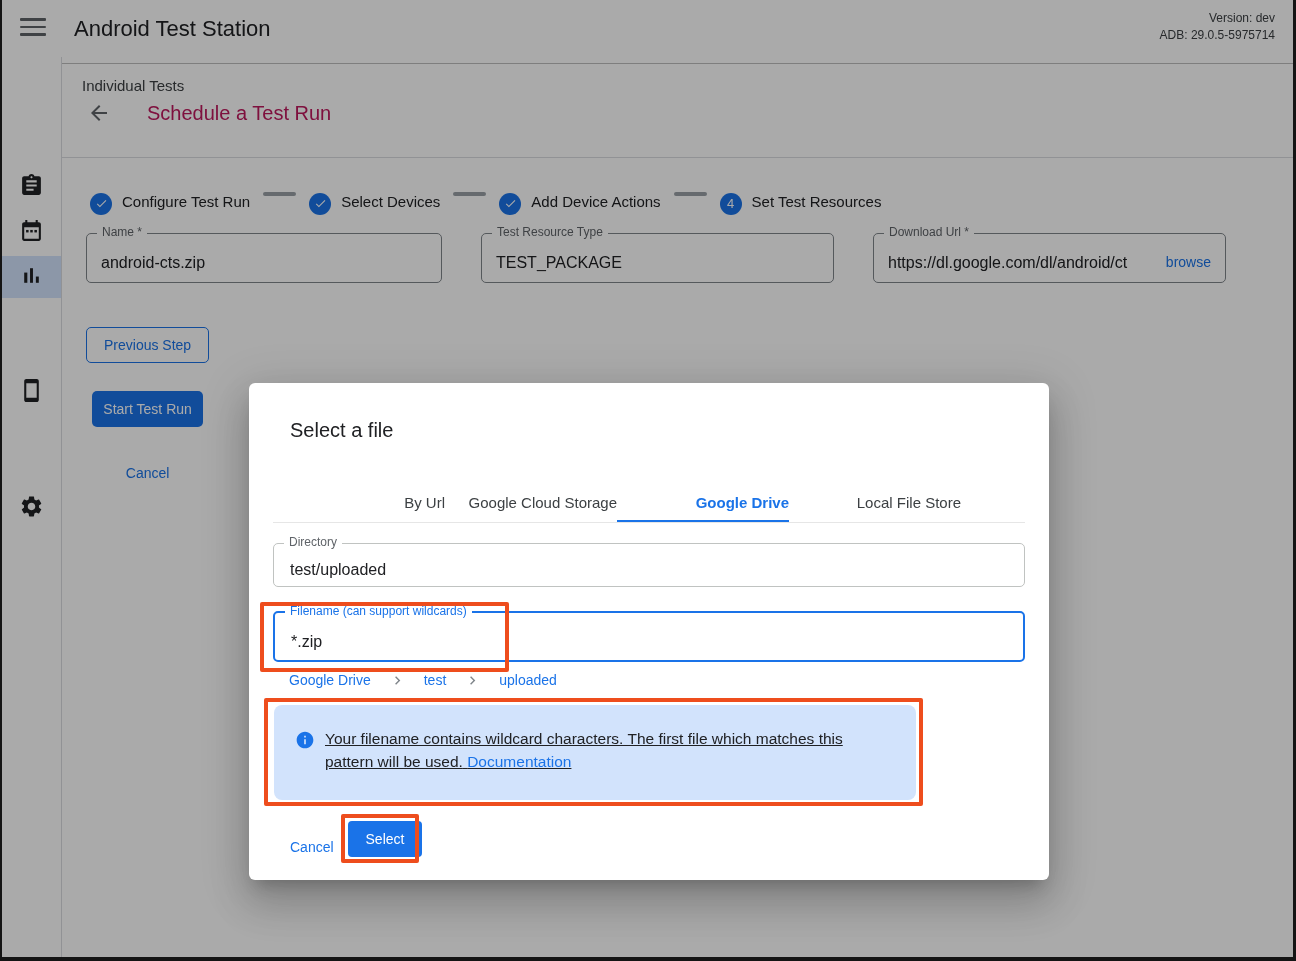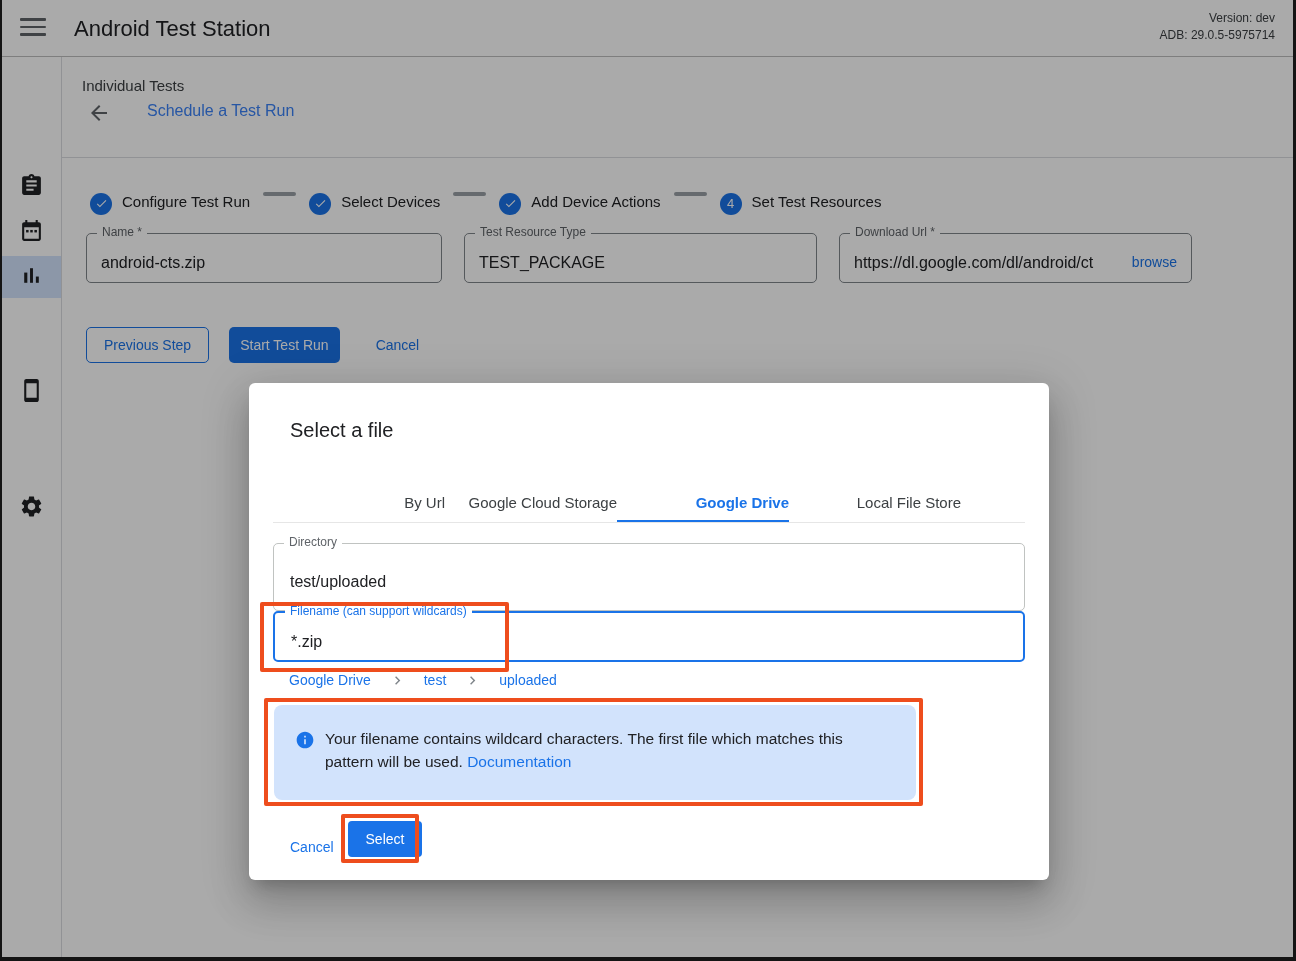--- a/index.html
+++ b/index.html
@@ -1,88 +1,88 @@
 <!DOCTYPE html>
 <html><head>
 <meta charset="utf-8">
 <style>
   html,body{margin:0;padding:0;background:#3a3a3a;}
   *{font-family:"Liberation Sans", sans-serif;}
   .screen{position:relative;width:1296px;height:961px;background:#fff;overflow:hidden;
     box-sizing:border-box;border-left:2px solid #141414;border-right:3px solid #141414;border-bottom:4px solid #141414;}
 
   
-  .topbar{position:absolute;top:0;left:0;right:0;height:57px;background:#fff;border-bottom:1px solid #bdbdbd;box-sizing:border-box;z-index:1;padding-left:20px;}
+  .topbar{position:absolute;top:0;left:0;right:0;height:64px;background:#fff;border-bottom:1px solid #bdbdbd;box-sizing:border-box;z-index:1;padding-left:20px;}
   .hamburger{position:absolute;left:18px;top:18px;width:26px;height:20px;cursor:pointer;}
   .hamburger span{display:block;height:2.5px;background:#5f6368;margin-bottom:5px;border-radius:1px;}
   .app-title{position:absolute;left:72px;top:0;line-height:57px;font-size:22px;color:#202124;}
   .version-block{position:absolute;right:18px;top:10px;text-align:right;font-size:12px;line-height:17px;color:#3c4043;margin-left:34px;}
 
   
   .sidebar{position:absolute;top:57px;left:0;bottom:0;width:60px;background:#fff;border-right:1px solid #dadce0;box-sizing:border-box;z-index:1;}
   .nav-item{position:absolute;left:0;width:59px;height:26px;display:flex;align-items:center;justify-content:center;cursor:pointer;}
   .nav-item.active{height:42px;background:#d2e3fc;}
   .nav-item svg{fill:#202124;}
 
   
   .main{position:absolute;top:57px;left:60px;right:0;bottom:0;background:#fff;}
   .section-label{position:absolute;left:20px;top:20px;font-size:15px;color:#3c4043;}
   .back-arrow{position:absolute;left:25px;top:44px;width:24px;height:24px;cursor:pointer;}
-  .page-title{position:absolute;left:85px;top:45px;font-size:16px;color:#3b82f6;}
+  .page-title{position:absolute;left:85px;top:45px;font-size:20px;color:#be185d;}
   .header-divider{position:absolute;left:0;right:0;top:100px;height:1px;background:#dadce0;}
 
   
   .stepper{position:absolute;left:28px;top:125px;height:24px;display:flex;align-items:center;}
   .step{display:flex;align-items:flex-start;cursor:pointer;margin-top:19px;}
   .step-circle{width:22px;height:22px;border-radius:50%;background:#1a73e8;color:#fff;display:flex;align-items:center;justify-content:center;margin-right:10px;font-size:13px;flex:none;}
   .step-label{font-size:15px;color:#202124;white-space:nowrap;}
   .connector{width:33px;height:4px;border-radius:2px;background:#9aa0a6;margin:0 13px;flex:none;}
 
   
-  .fields-row{position:absolute;left:24px;top:176px;display:flex;gap:22px;}
+  .fields-row{position:absolute;left:24px;top:176px;display:flex;gap:39px;}
   .mfield{position:relative;height:50px;border:1px solid #80868b;border-radius:5px;box-sizing:border-box;background:transparent;}
   .mfield > label{position:absolute;top:-9px;left:10px;background:#fff;padding:0 5px;font-size:12px;color:#5f6368;white-space:nowrap;}
   .mfield input{border:0;outline:0;background:transparent;width:100%;height:100%;padding:10px 14px 0;font-size:16px;color:#202124;box-sizing:border-box;}
   .mfield.url{display:flex;align-items:center;}
   .mfield.url input{flex:1;min-width:0;padding-right:4px;}
   .browse-link{flex:none;margin-right:14px;padding-top:8px;font-size:14px;color:#1a73e8;cursor:pointer;}
 
   
-  .run-actions{position:absolute;left:24px;top:270px;display:flex;align-items:center;gap:20px;}
+  .run-actions{position:absolute;left:24px;top:270px;display:flex;align-items:center;gap:28px;flex-direction:column;}
   .btn{height:36px;border-radius:5px;font-size:14px;cursor:pointer;}
   .btn-outline{padding:0 17px;border:1px solid #1a73e8;background:transparent;color:#1a73e8;}
   .btn-filled{padding:0 11px;border:0;background:#1a73e8;color:#fff;text-align:center;}
   .btn-text{border:0;background:none;color:#1a73e8;padding:0 16px;height:36px;font-size:14px;cursor:pointer;}
 
   
   .backdrop{position:absolute;inset:0;background:rgba(0,0,0,0.335);z-index:10;}
   .dialog{position:absolute;left:247px;top:383px;width:800px;height:497px;background:#fff;border-radius:6px;z-index:20;
     box-shadow:0 11px 15px -7px rgba(0,0,0,.2),0 24px 38px 3px rgba(0,0,0,.14),0 9px 46px 8px rgba(0,0,0,.12);}
   .dialog-title{position:absolute;left:41px;top:36px;font-size:20px;font-weight:400;color:#202124;margin:0;}
   .tabs{position:absolute;left:24px;top:100px;display:flex;}
   .tab{width:172px;height:40px;line-height:40px;text-align:right;font-size:15px;color:#3c4043;cursor:pointer;box-sizing:border-box;}
   .tab.active{color:#1a73e8;font-weight:700;border-bottom:3px solid #1a73e8;}
   .tabs-divider{position:absolute;left:24px;top:139px;width:752px;height:1px;background:#e6e6e6;}
 
   .dfield{position:absolute;left:24px;width:752px;box-sizing:border-box;border-radius:5px;background:#fff;}
   .dfield > label{position:absolute;top:-9px;left:10px;background:#fff;padding:0 5px;font-size:12px;white-space:nowrap;}
   .dfield input{border:0;outline:0;background:transparent;width:100%;height:100%;padding:10px 16px 0;font-size:16px;color:#202124;box-sizing:border-box;}
-  .field-directory{top:160px;height:68px;border:1px solid #c0c3c1;}
+  .field-directory{top:160px;height:44px;border:1px solid #c0c3c1;}
   .field-directory > label{color:#5f6368;}
   .field-filename{top:228px;height:51px;border:2px solid #1a73e8;}
   .field-filename > label{color:#1a73e8;}
 
   .crumbs{position:absolute;left:40px;top:287px;height:20px;display:flex;align-items:center;font-size:14px;color:#1a73e8;}
   .crumb{cursor:pointer;}
   .crumb-sep{margin:0 18px;display:flex;align-items:center;}
   .crumb-sep svg{fill:#80868b;}
 
   .alert{position:absolute;left:25px;top:322px;width:642px;height:95px;background:#d2e3fc;border-radius:8px;}
   .alert-icon{position:absolute;left:21px;top:25px;width:20px;height:20px;}
-  .alert-text{position:absolute;left:51px;top:22px;width:566px;font-size:15.5px;line-height:23px;color:#202124;}
+  .alert-text{position:absolute;left:51px;top:22px;width:566px;font-size:15.5px;line-height:23px;color:#202124;text-decoration:underline;}
   .alert-text .link{color:#1a73e8;cursor:pointer;}
 
   .dialog-cancel{position:absolute;left:25px;top:446px;}
   .dialog-select{position:absolute;left:99px;top:438px;width:74px;height:36px;border:0;border-radius:4px;background:#1a73e8;color:#fff;font-size:14px;cursor:pointer;}
 
   
   .annot{position:absolute;border:4px solid #ee4d1d;box-sizing:border-box;z-index:40;border-radius:2px;pointer-events:none;}
   .annot-filename{left:11px;top:219px;width:249px;height:70px;}
   .annot-alert{left:15px;top:315px;width:659px;height:108px;}
   .annot-select{left:92px;top:431px;width:78px;height:49px;}

